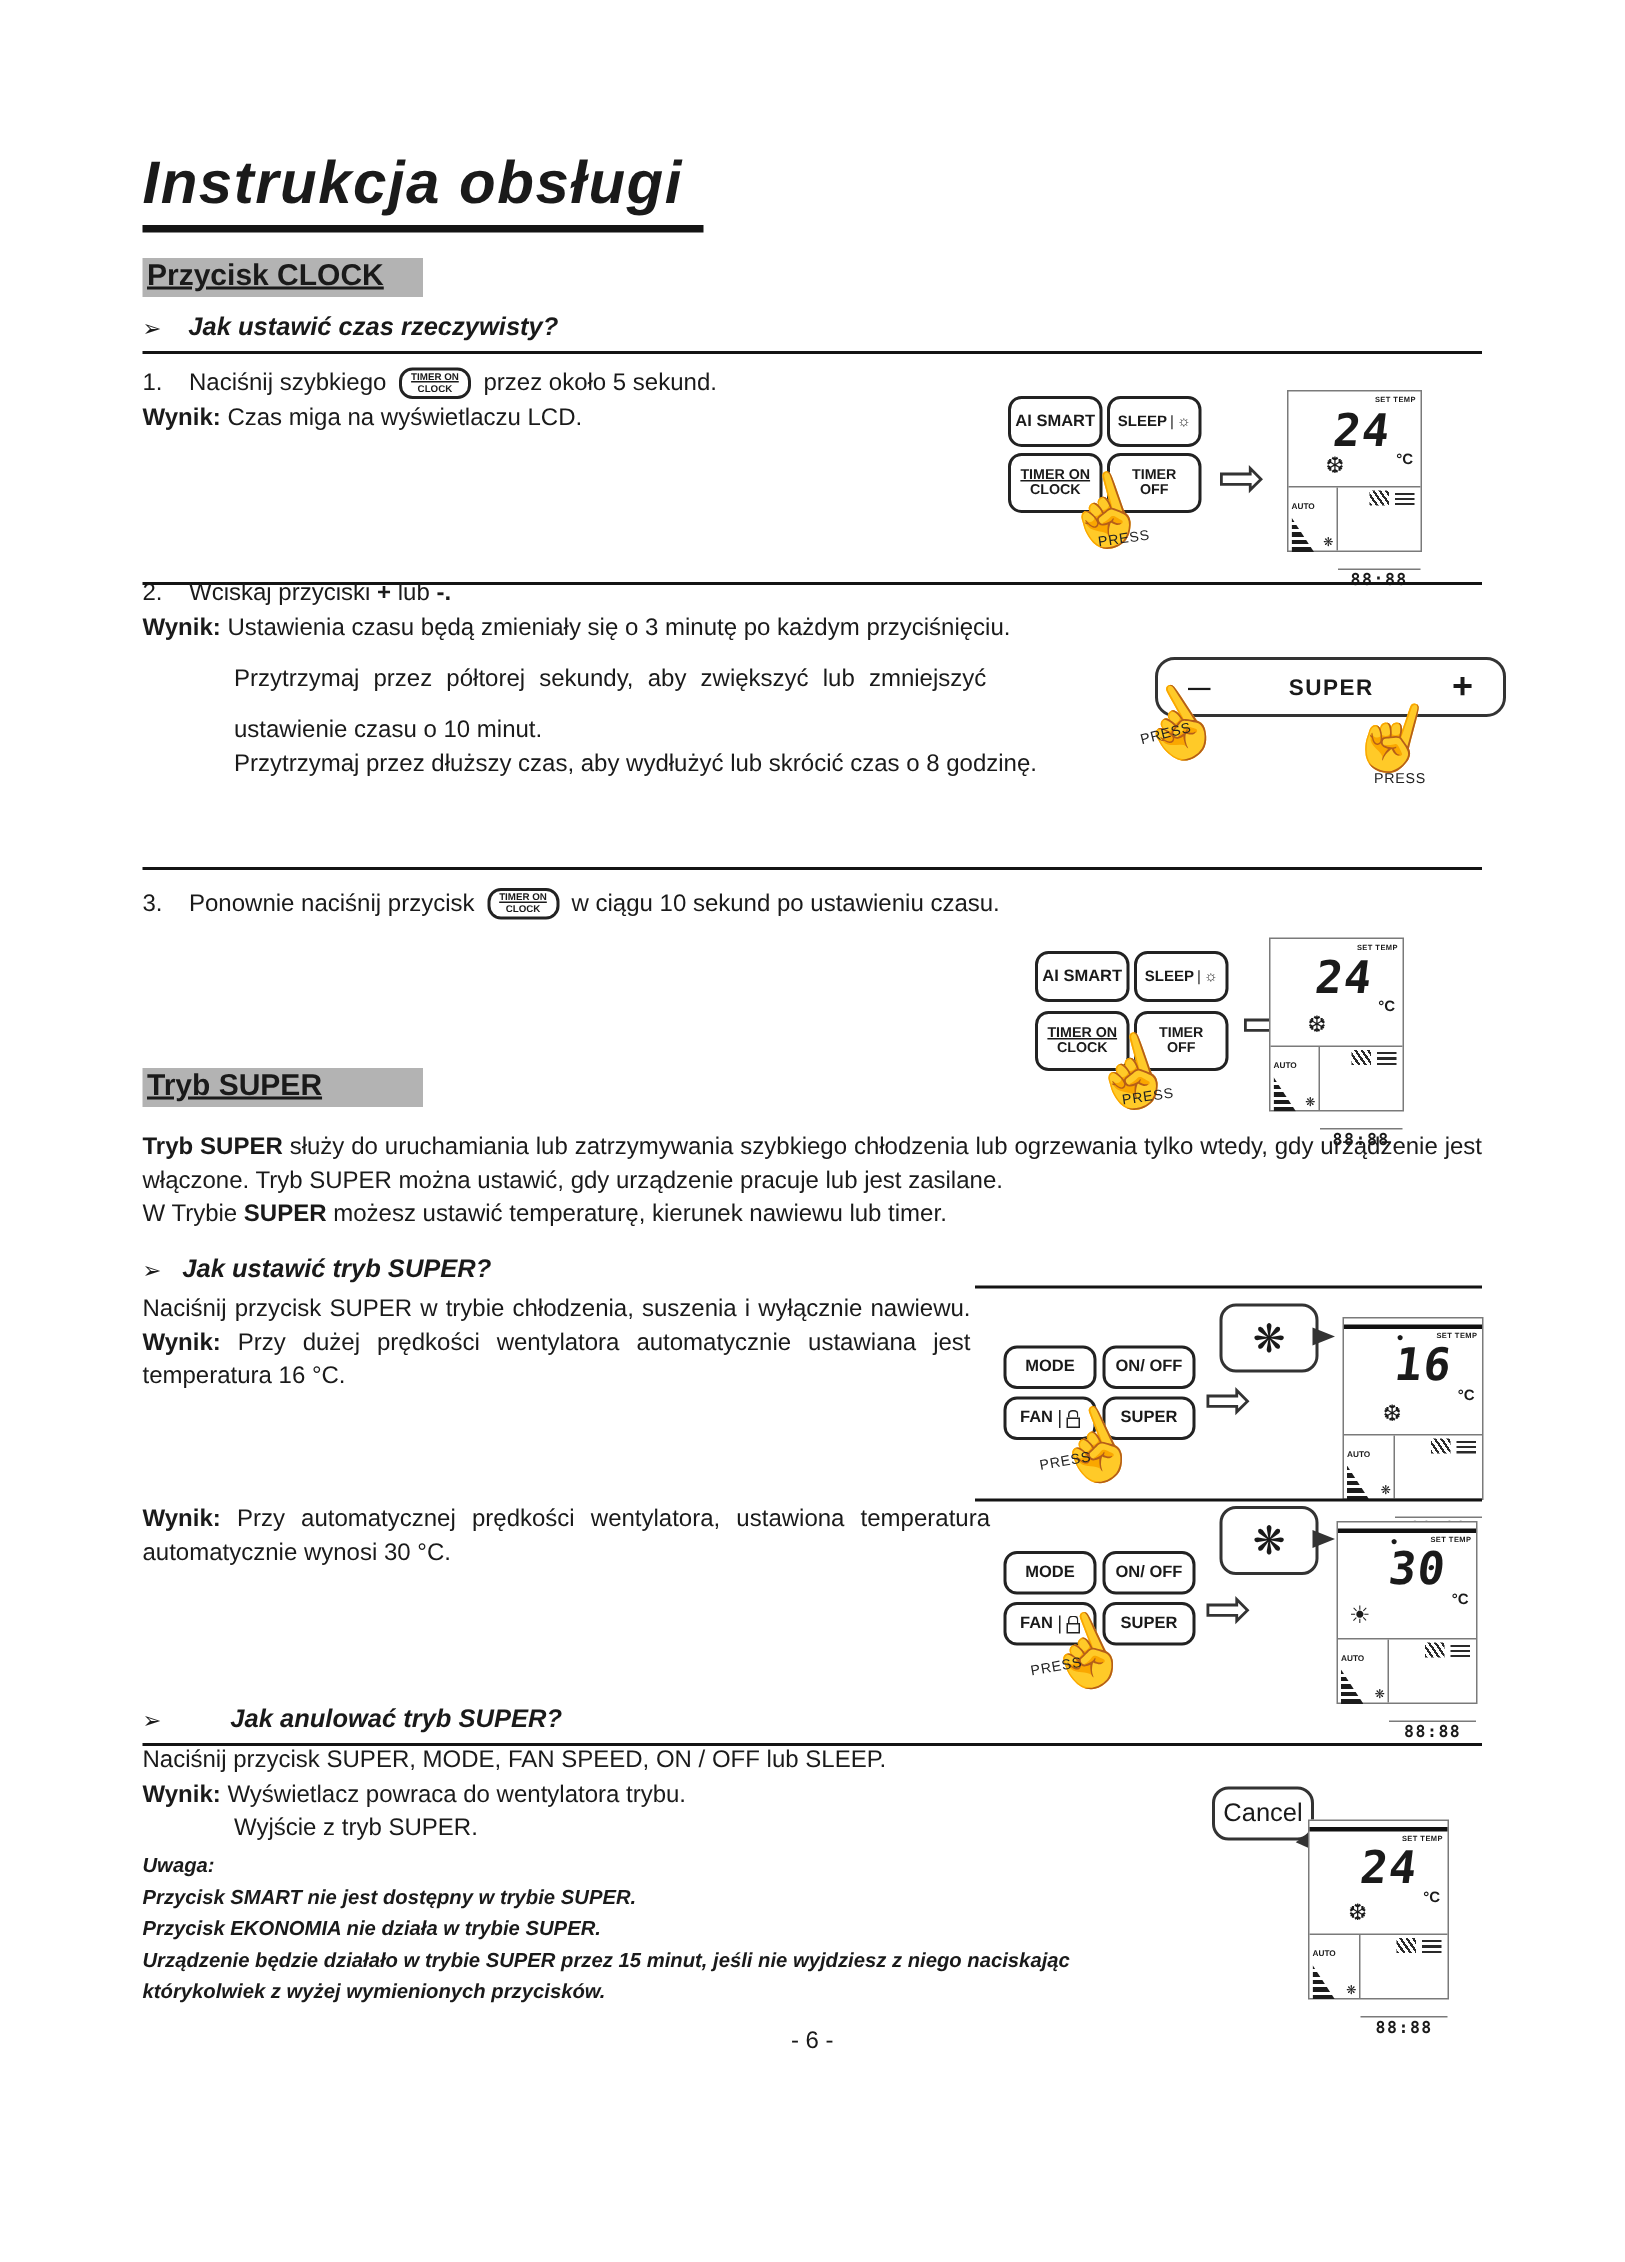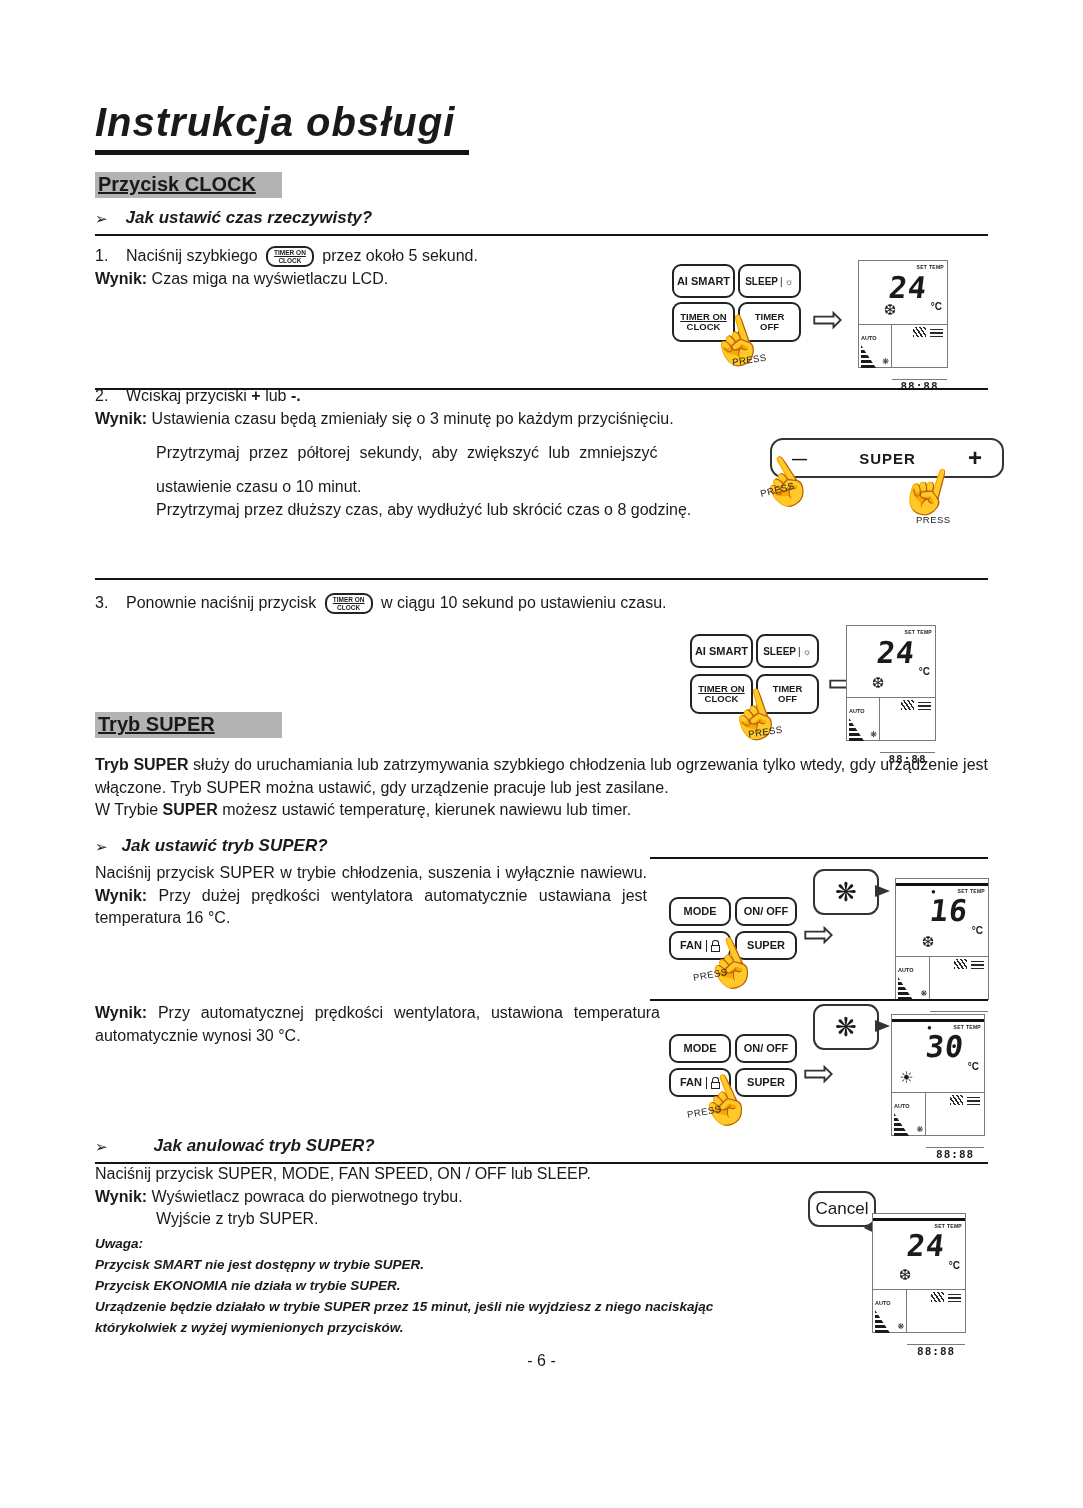--- a/index.html
+++ b/index.html
@@ -385,21 +385,21 @@
   </div>
 
   <div class="abs q-row rule" style="left:95px;top:1136px;width:893px;">
     <span class="q-arrow" style="margin-right:46px;">➢</span>
     <span class="q-text">Jak anulować tryb SUPER?</span>
   </div>
 
   <div class="abs body-text" style="left:95px;top:1163px;width:650px;">
     <div>Naciśnij przycisk SUPER, MODE, FAN SPEED, ON / OFF lub SLEEP.</div>
     <div>
-      <span class="bold">Wynik:</span><span> Wyświetlacz powraca do pierwotnego trybu.</span>
+      <span class="bold">Wynik:</span><span> Wyświetlacz powraca do wentylatora trybu.</span>
     </div>
     <div class="indent">Wyjście z tryb SUPER.</div>
   </div>
 
   <div class="abs uwaga" style="left:95px;top:1234px;width:665px;">
     <div>Uwaga:</div>
     <div>Przycisk SMART nie jest dostępny w trybie SUPER.</div>
     <div>Przycisk EKONOMIA nie działa w trybie SUPER.</div>
     <div>Urządzenie będzie działało w trybie SUPER przez 15 minut, jeśli nie wyjdziesz z niego naciskając którykolwiek z wyżej wymienionych przycisków.</div>
   </div>

